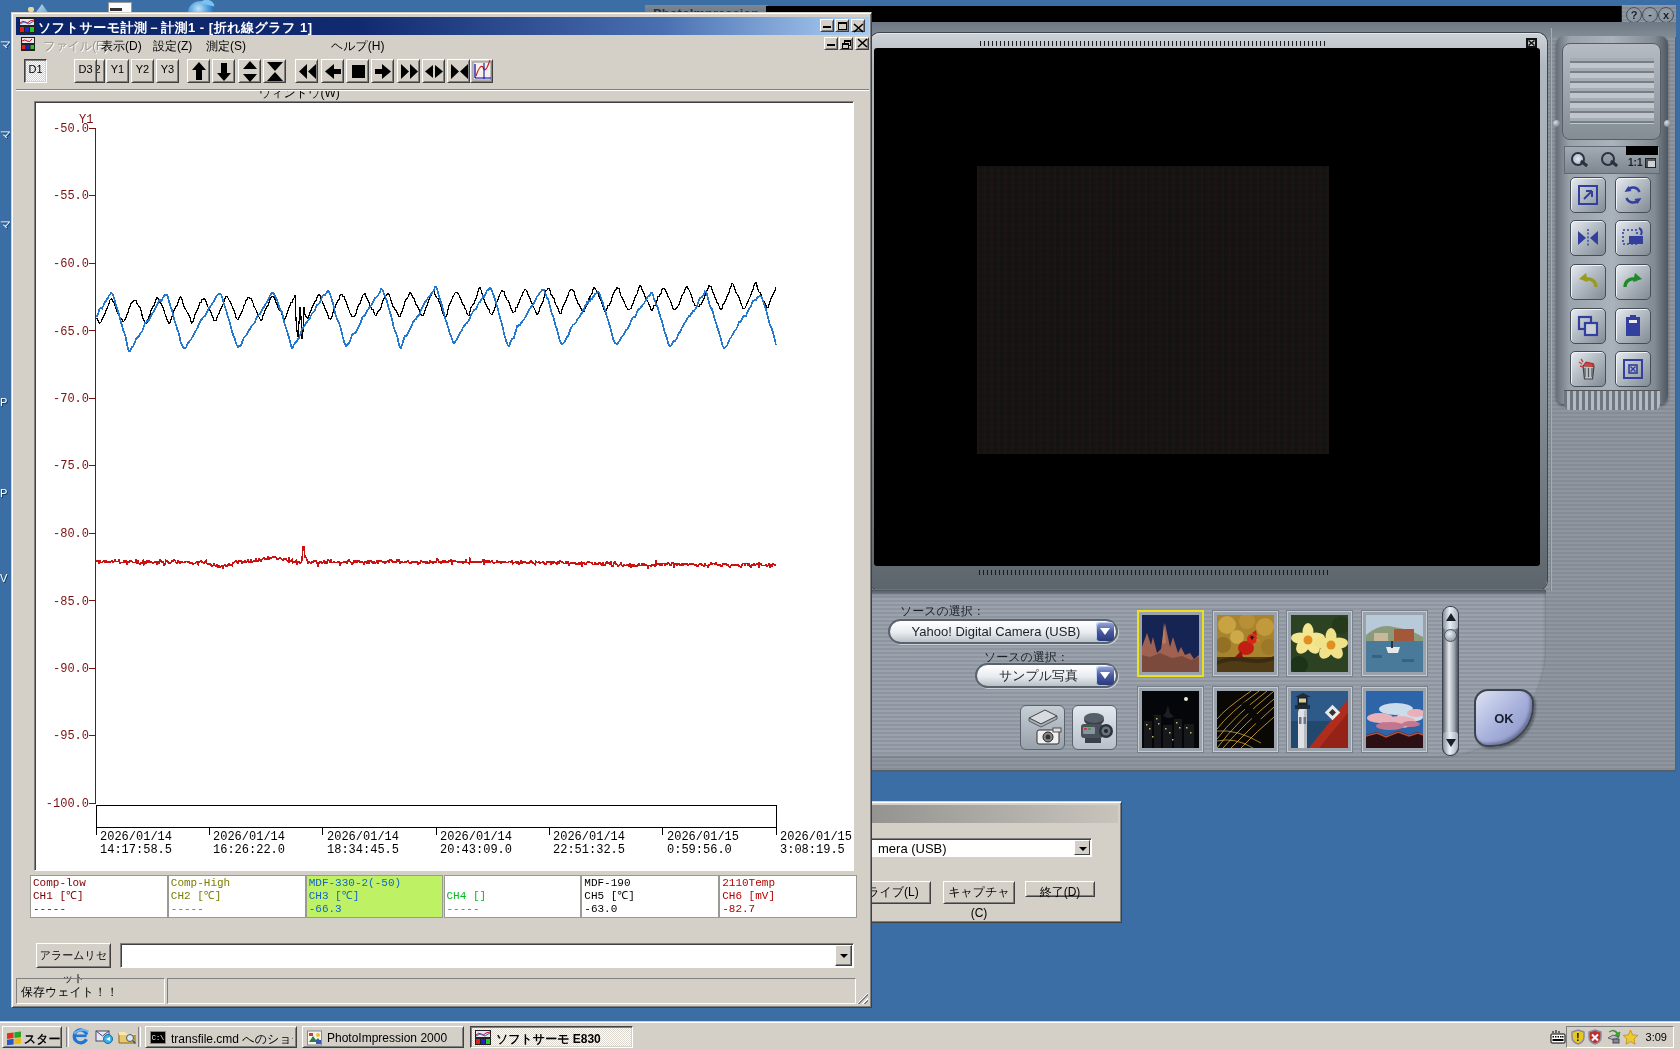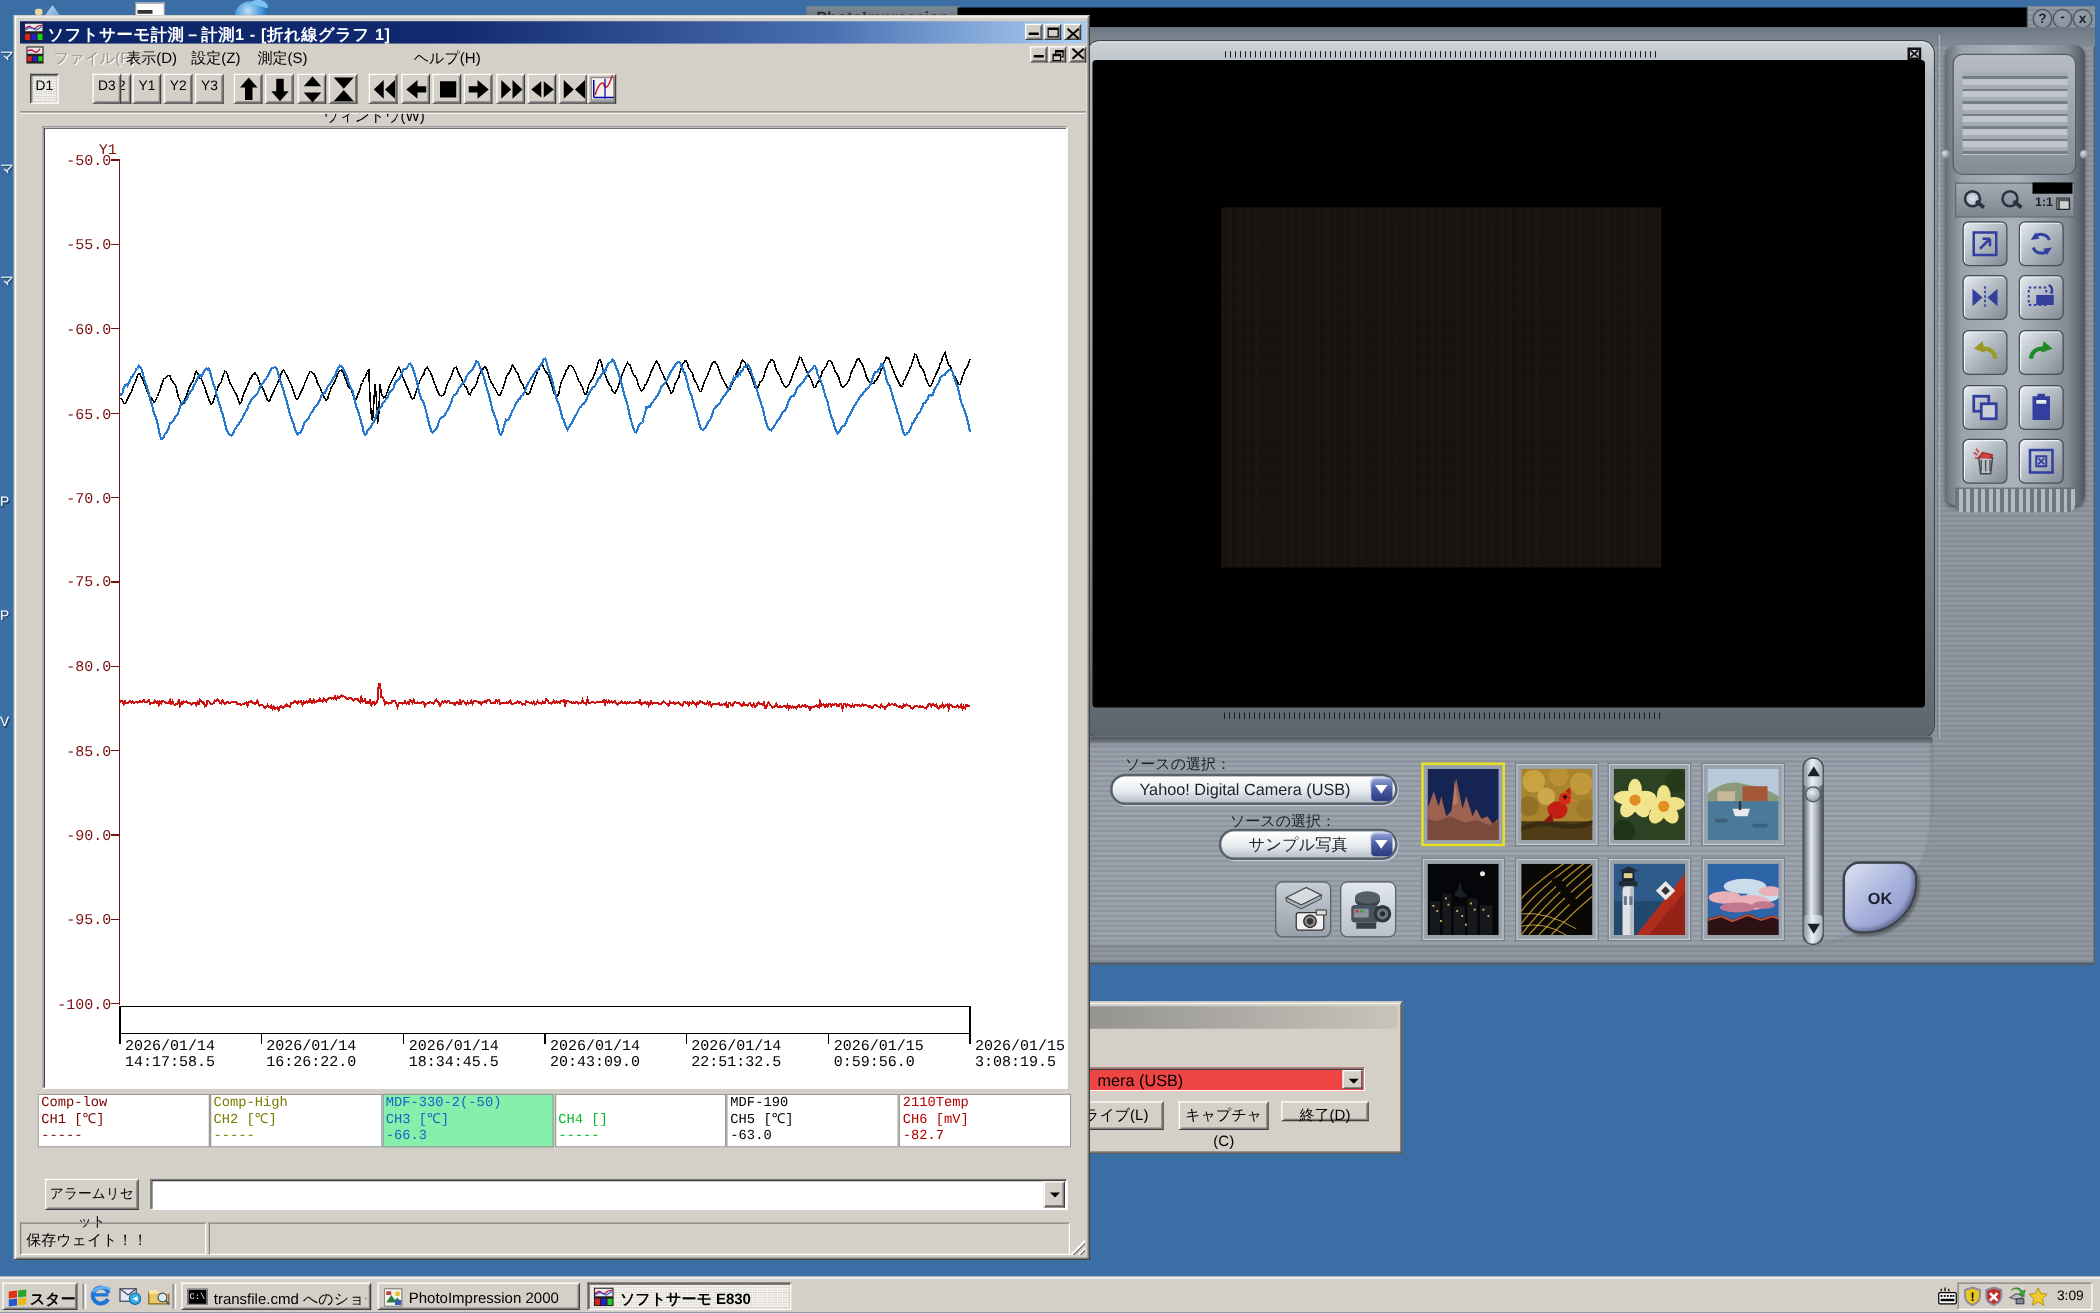--- a/index.html
+++ b/index.html
@@ -322,21 +322,21 @@
   <div class="abs" style="left:801px;top:608px;width:0;height:0;border-left:5px solid transparent;border-right:5px solid transparent;border-bottom:8px solid #1a2026;"></div>
   <div class="abs" style="left:799px;top:624px;width:13px;height:13px;border-radius:50%;background:radial-gradient(circle at 40% 35%,#e8f0f8,#7a828c);border:1px solid #4a525c;"></div>
   <div class="abs" style="left:798px;top:727px;width:15px;height:22px;border-radius:3px 3px 8px 8px;background:linear-gradient(90deg,#8a929c,#e8f0f8 45%,#a8b0ba);"></div>
   <div class="abs" style="left:801px;top:734px;width:0;height:0;border-left:5px solid transparent;border-right:5px solid transparent;border-top:8px solid #1a2026;"></div>
 
   <div class="abs" style="left:829px;top:684px;width:60px;height:58px;border-radius:14px 14px 42px 14px;background:linear-gradient(135deg,#dde2f2 0%,#a8b2dc 50%,#8890c4 100%);border:2px solid #3c444e;box-shadow:inset -2px -2px 3px rgba(30,30,60,.35), 2px 2px 2px rgba(0,0,0,.3);color:#1a2030;font-size:13px;font-weight:bold;display:flex;align-items:center;justify-content:center;">OK</div>
 </div>
 
 <div class="abs" style="left:740px;top:801px;width:382px;height:122px;background:#d4d0c8;border:1px solid;border-color:#d4d0c8 #404040 #404040 #d4d0c8;box-shadow:inset 1px 1px 0 #fff, inset -1px -1px 0 #808080;">
   <div class="abs" style="left:3px;top:3px;right:3px;height:18px;background:linear-gradient(90deg,#7a7a7a,#c8c4bc);"></div>
-  <div class="abs" style="left:6px;top:52px;width:345px;height:19px;background:#ef4444;border:1px solid;border-color:#808080 #fff #fff #808080;box-shadow:inset 1px 1px 0 #404040;overflow:hidden;">
+  <div class="abs" style="left:6px;top:36px;width:345px;height:19px;background:#ffffff;border:1px solid;border-color:#808080 #fff #fff #808080;box-shadow:inset 1px 1px 0 #404040;overflow:hidden;">
     <span style="position:absolute;left:130px;top:2px;font-size:13px;white-space:nowrap;">mera (USB)</span>
     <span class="abs" style="right:1px;top:1px;width:16px;height:15px;background:#d4d0c8;border:1px solid;border-color:#fff #404040 #404040 #fff;">
         <i style="position:absolute;left:4px;top:6px;border-left:4px solid transparent;border-right:4px solid transparent;border-top:4px solid #000;"></i>
       </span>
   </div>
   <div class="abs btn2k" style="left:114px;top:79px;width:76px;height:23px;font-size:12px;text-align:center;line-height:21px;">ライブ(L)</div>
   <div class="abs btn2k" style="left:202px;top:79px;width:72px;height:23px;font-size:12px;text-align:center;line-height:21px;">キャプチャ(C)</div>
   <div class="abs btn2k" style="left:284px;top:79px;width:70px;height:16px;font-size:12px;text-align:center;line-height:21px;">終了(D)</div>
 </div>
 
@@ -520,21 +520,21 @@
   <div class="abs" style="left:18.0px;top:862px;width:137.8px;height:43px;background:#fff;border:1px solid #9a9a94;padding:1px 0 0 2px;">
       <div class="mono" style="font-size:11px;line-height:13px;color:#7b0000;white-space:pre;">Comp-low
 CH1 [℃]
 -----</div>
     </div>
 <div class="abs" style="left:155.8px;top:862px;width:137.8px;height:43px;background:#fff;border:1px solid #9a9a94;padding:1px 0 0 2px;">
       <div class="mono" style="font-size:11px;line-height:13px;color:#7b7b00;white-space:pre;">Comp-High
 CH2 [℃]
 -----</div>
     </div>
-<div class="abs" style="left:293.7px;top:862px;width:137.8px;height:43px;background:#86efac;border:1px solid #9a9a94;padding:1px 0 0 2px;">
+<div class="abs" style="left:293.7px;top:862px;width:137.8px;height:43px;background:#bef264;border:1px solid #9a9a94;padding:1px 0 0 2px;">
       <div class="mono" style="font-size:11px;line-height:13px;color:#1464c8;white-space:pre;">MDF-330-2(-50)
 CH3 [℃]
 -66.3</div>
     </div>
 <div class="abs" style="left:431.5px;top:862px;width:137.8px;height:43px;background:#fff;border:1px solid #9a9a94;padding:1px 0 0 2px;">
       <div class="mono" style="font-size:11px;line-height:13px;color:#00bb22;white-space:pre;">&nbsp;
 CH4 []
 -----</div>
     </div>
 <div class="abs" style="left:569.3px;top:862px;width:137.8px;height:43px;background:#fff;border:1px solid #9a9a94;padding:1px 0 0 2px;">

